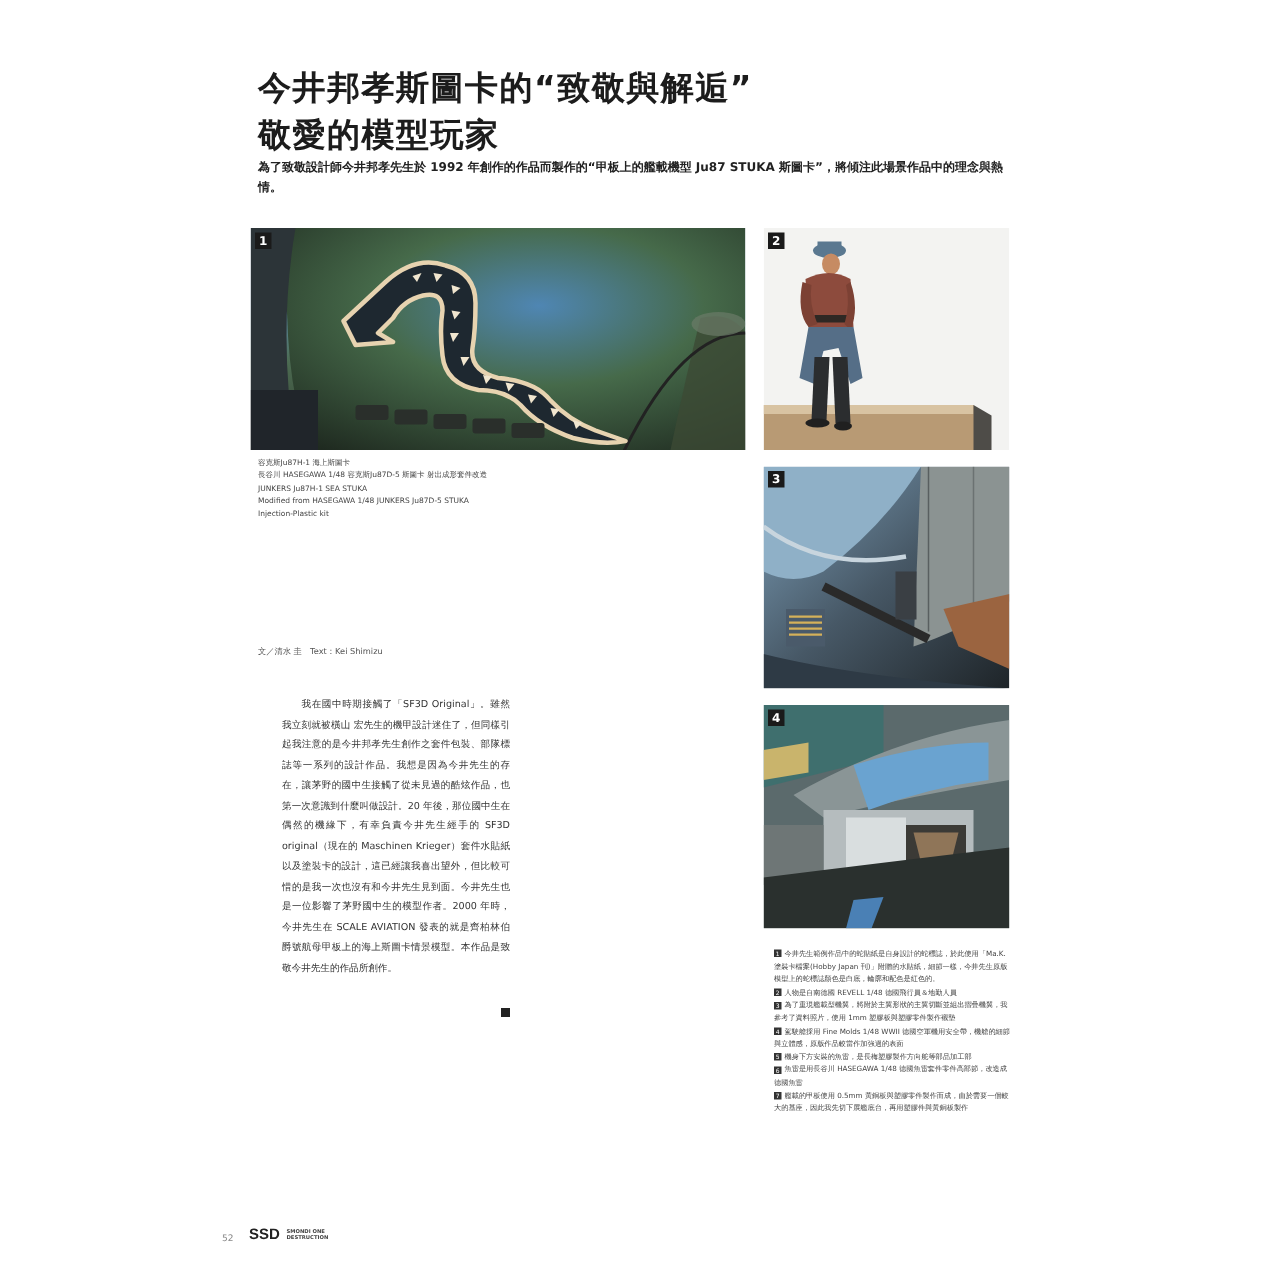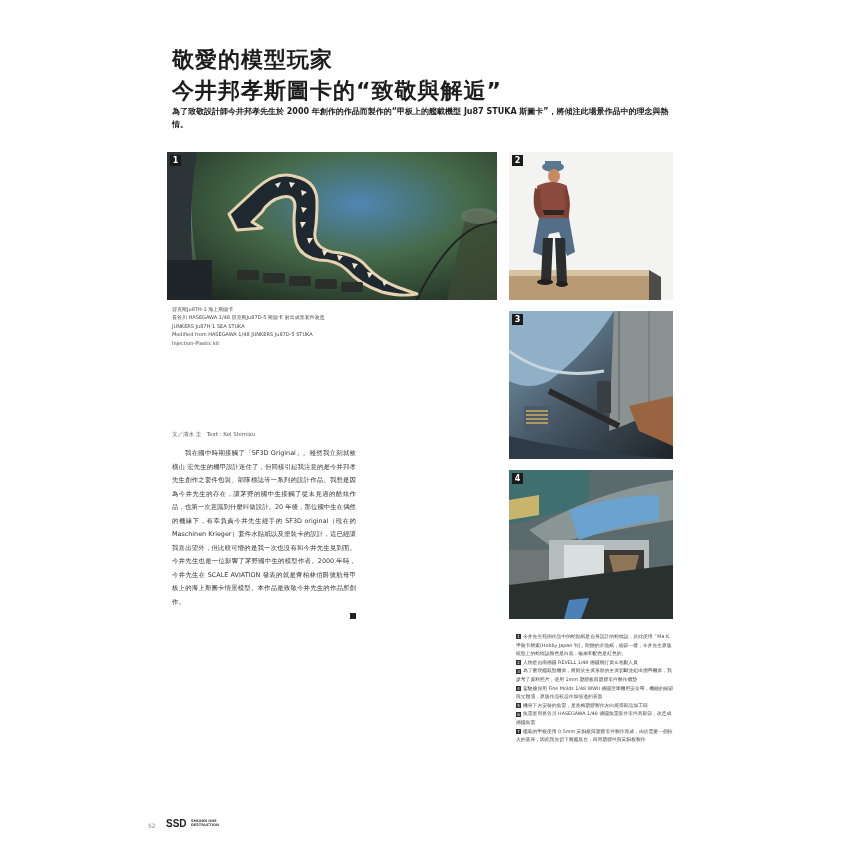--- a/index.html
+++ b/index.html
@@ -8,38 +8,38 @@
   .abs { position:absolute; }
   .title { left:172px; top:44px; font-size:22px; font-weight:bold; line-height:31px; color:#1c1c1c; letter-spacing:1px; margin:0; }
   .lead { left:172px; top:105px; width:500px; font-size:8px; font-weight:bold; line-height:13px; color:#222; margin:0; }
   .photo { position:absolute; overflow:hidden; }
   .num { position:absolute; left:3px; top:3px; width:11px; height:11px; background:#1a1a1a; color:#fff;
          font-size:8px; font-weight:bold; line-height:11px; text-align:center; }
   .caption { left:172px; top:305px; width:200px; font-size:5px; line-height:8.4px; color:#444; }
   .caption div { white-space:nowrap; }
   .credit { left:172px; top:431px; font-size:5.5px; color:#555; }
   .body { left:172px; top:447px; width:184px; font-size:6.4px; line-height:13.5px; color:#333; text-align:justify; }
-  .body p { margin:0; text-indent:13px; }
+  .body p { margin:16px; text-indent:13px; }
   .endmark { display:inline-block; width:6px; height:6px; background:#222; float:right; margin-top:4px; }
   .notes { left:516px; top:633px; width:160px; font-size:4.8px; line-height:8.6px; color:#444; }
   .note { margin:0 0 0 0; }
   .nb { display:inline-block; width:5px; height:5px; background:#333; color:#fff; font-size:4px; line-height:5px; text-align:center; margin-right:2px; vertical-align:middle; }
   .footer { left:148px; top:822px; font-size:6px; color:#888; }
   .logo { left:166px; top:818px; font-size:10px; font-weight:bold; color:#222; font-family:"Liberation Sans", sans-serif; }
   .logo-sub { left:191px; top:819px; font-size:3.5px; line-height:4px; color:#444; font-weight:bold; }
 </style>
 </head>
 <body>
 
 <h1 class="abs title">
+  <div>今井邦孝斯圖卡的“致敬與解逅”</div>
   <div>敬愛的模型玩家</div>
-  <div>今井邦孝斯圖卡的“致敬與解逅”</div>
 </h1>
 
-<p class="abs lead">為了致敬設計師今井邦孝先生於 2000 年創作的作品而製作的“甲板上的艦載機型 Ju87 STUKA 斯圖卡”，將傾注此場景作品中的理念與熱情。</p>
+<p class="abs lead">為了致敬設計師今井邦孝先生於 1992 年創作的作品而製作的“甲板上的艦載機型 Ju87 STUKA 斯圖卡”，將傾注此場景作品中的理念與熱情。</p>
 
 <div class="photo" style="left:167px;top:152px;width:330px;height:148px;">
   <svg width="330" height="148" viewBox="0 0 330 148">
     <defs>
       <linearGradient id="sky1" x1="0" y1="0" x2="0" y2="1">
         <stop offset="0" stop-color="#9fb3c0"></stop>
         <stop offset="0.35" stop-color="#5d8db1"></stop>
         <stop offset="0.6" stop-color="#4d6c53"></stop>
         <stop offset="1" stop-color="#2f3b2a"></stop>
       </linearGradient>

